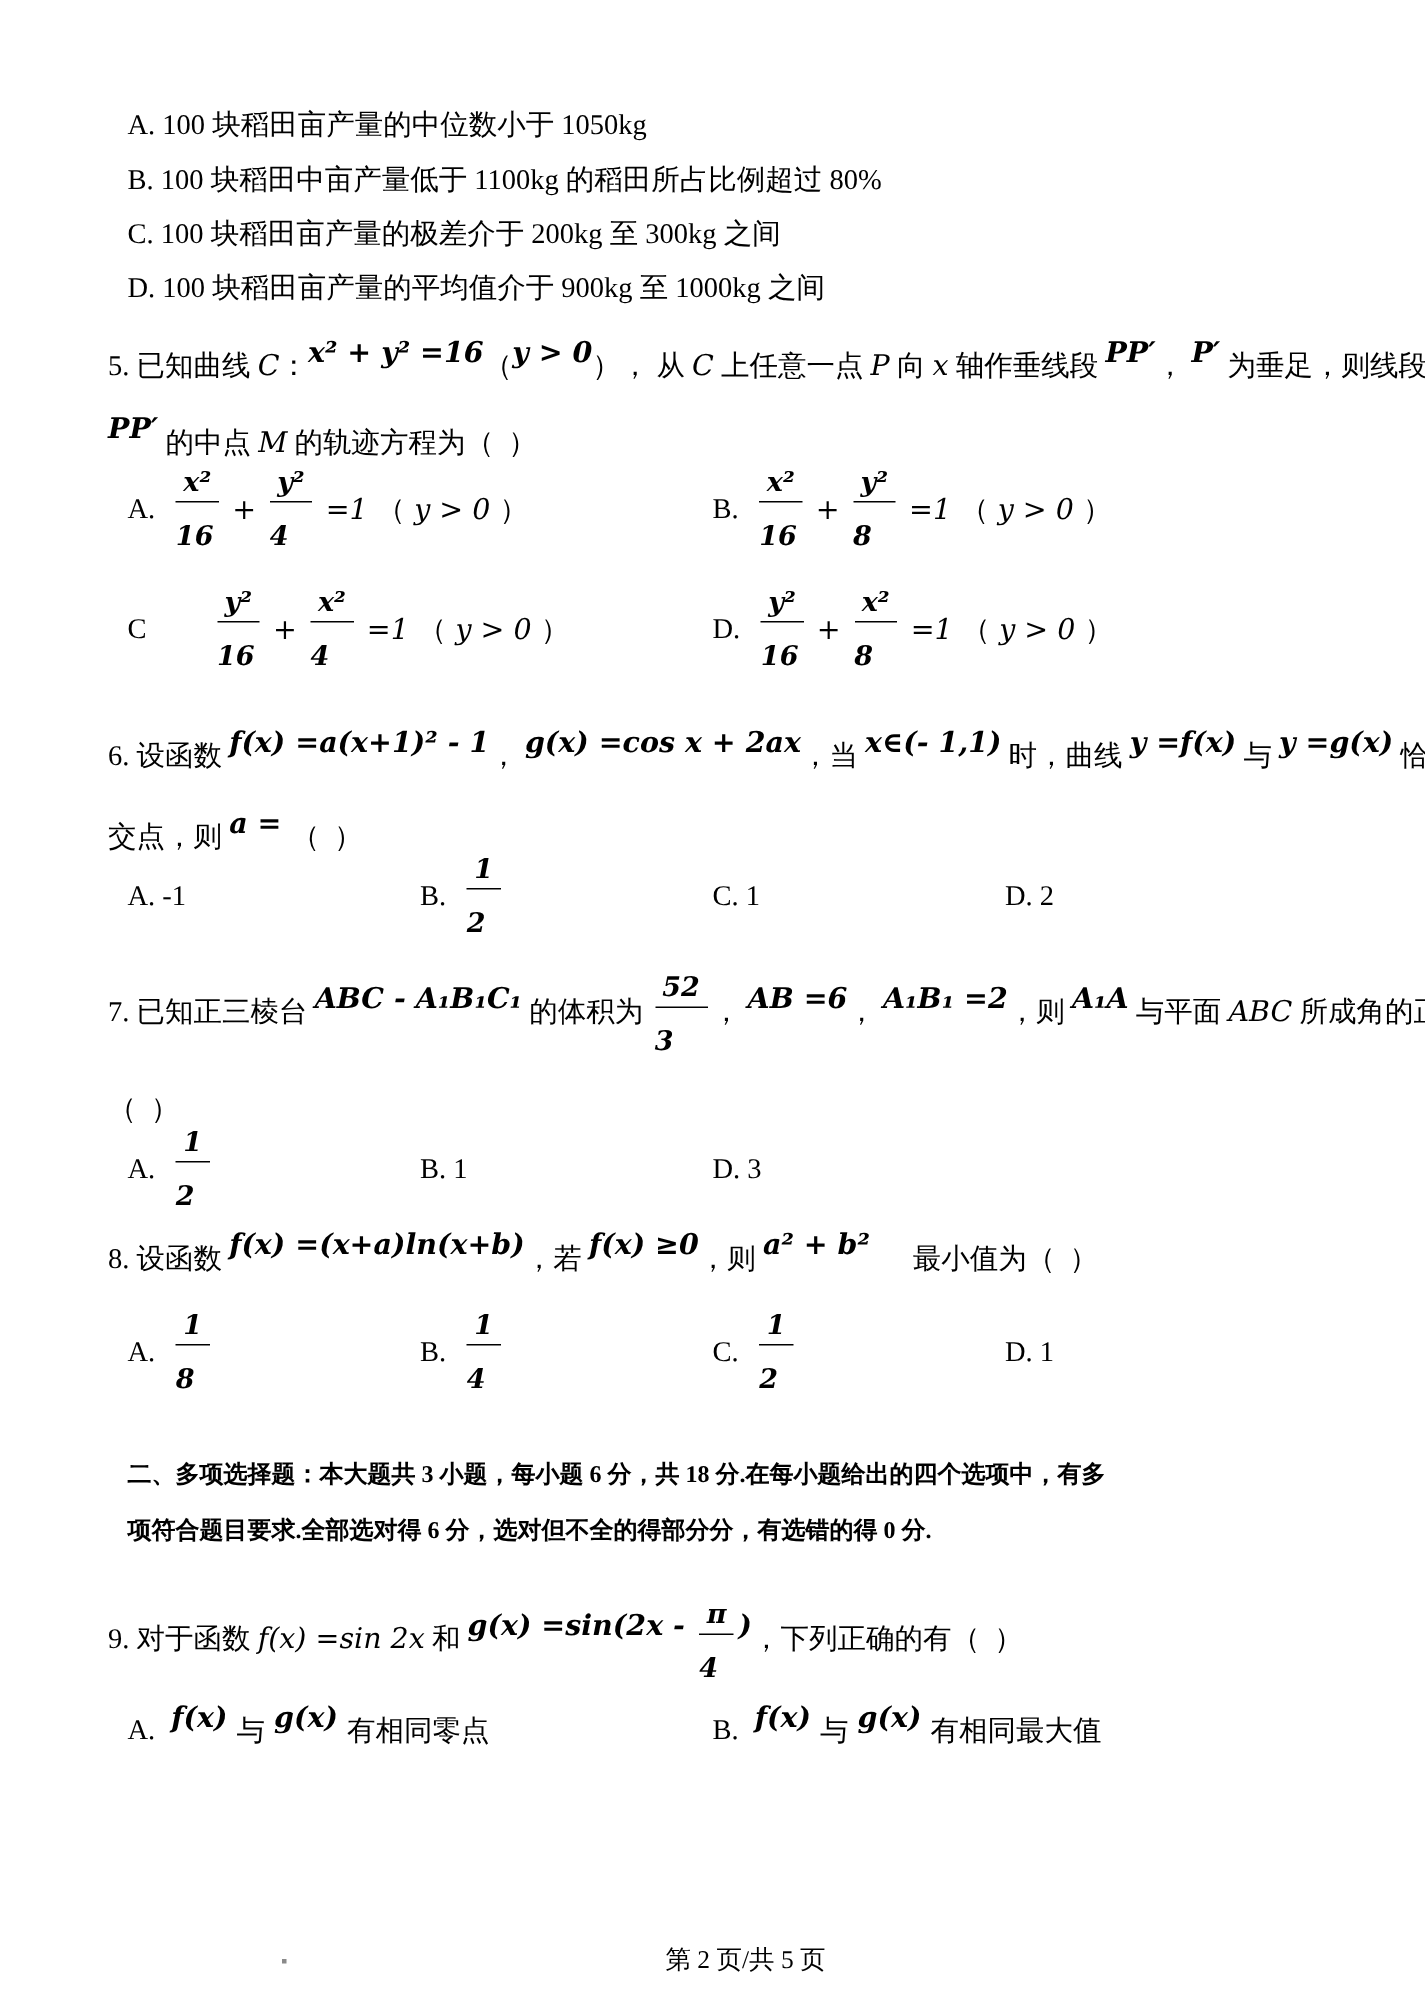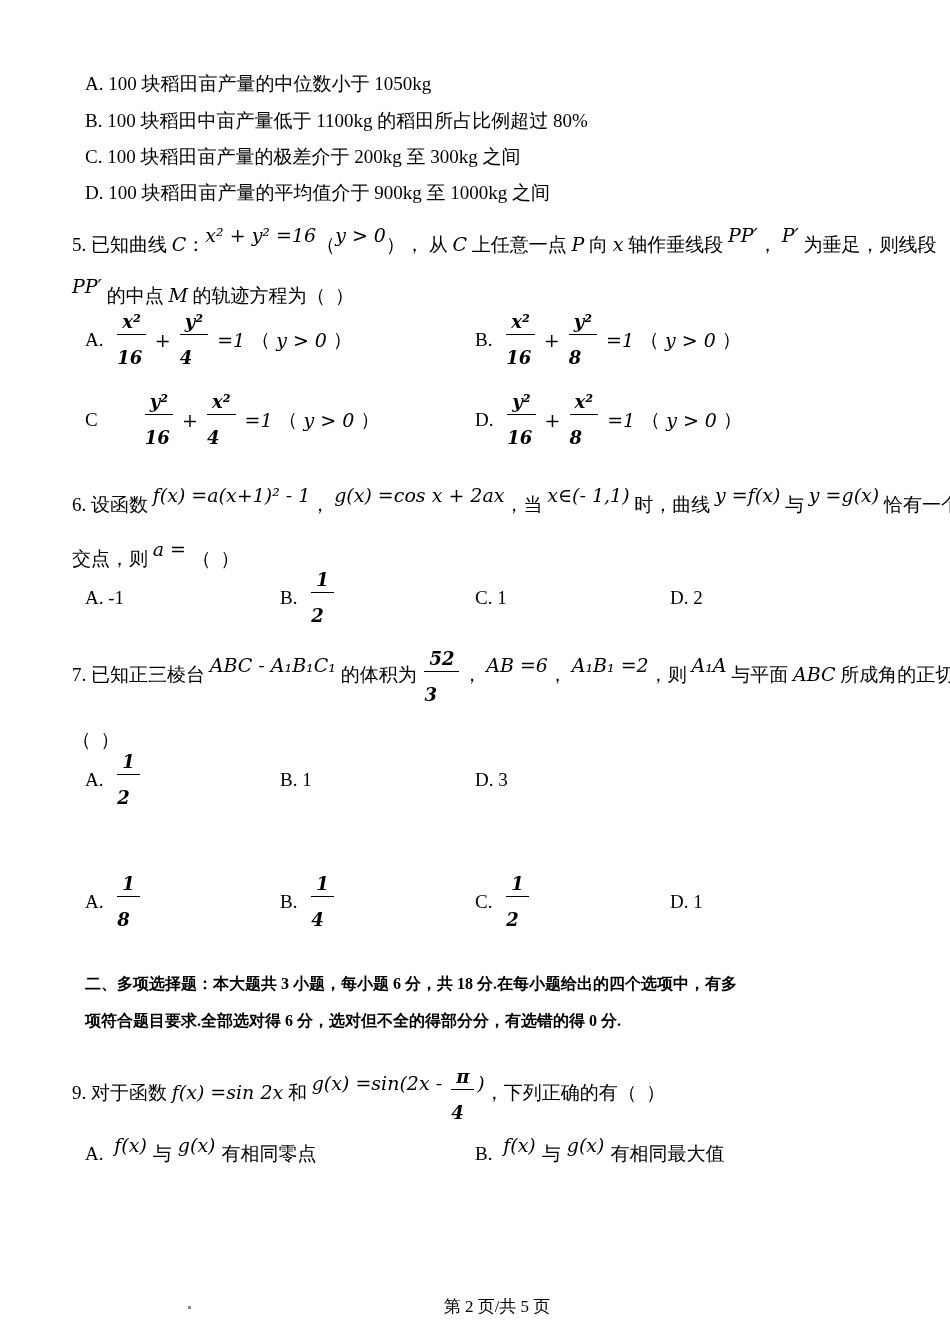--- a/index.html
+++ b/index.html
@@ -15,21 +15,21 @@
   .line { font-size: 19px; line-height: 26px; }
   .stem { left: 72px; }
   .optline { left: 85px; }
 
   .txt { white-space: pre; }
   .math {
     font-family: "DejaVu Serif", serif;
     font-style: italic;
     white-space: pre;
   }
-  .m-r { position: relative; top: -9px; font-weight: normal; }
+  .m-r { position: relative; top: -9px; font-weight: bold; }
 
   .frac {
     display: inline-block; vertical-align: middle;
     text-align: left; margin: 0 3px;
     font-family: "DejaVu Serif", serif; font-style: italic; font-weight: bold;
     font-size: 18px; line-height: 1.2;
   }
   .fnum { display: block; border-bottom: 1.6px solid #000; padding: 0 5px 1px; }
   .fden { display: block; padding-top: 12px; }
 
@@ -156,20 +156,21 @@
         </span>
       </div>
     <div class="cell w4">
         <span class="txt">B. 1</span>
       </div>
     <div class="cell w4">
         <span class="txt">D. 3</span>
       </div>
   </div>
 
+  <div class="abs line stem" style="top:826px"><span class="txt">8. 设函数 </span><span class="math m-r">f(x) =(x+a)ln(x+b)</span><span class="txt">，若 </span><span class="math m-r">f(x) ≥0</span><span class="txt">，则 </span><span class="math m-r">a² + b²</span><span class="txt">      最小值为（  ）</span></div>
   <div class="optrow" style="top:872px">
     <div class="cell w4">
         <span class="txt">A. </span>
         <span class="frac">
           <span class="fnum">1</span>
           <span class="fden">8</span>
         </span>
       </div>
     <div class="cell w4">
         <span class="txt">B. </span>

